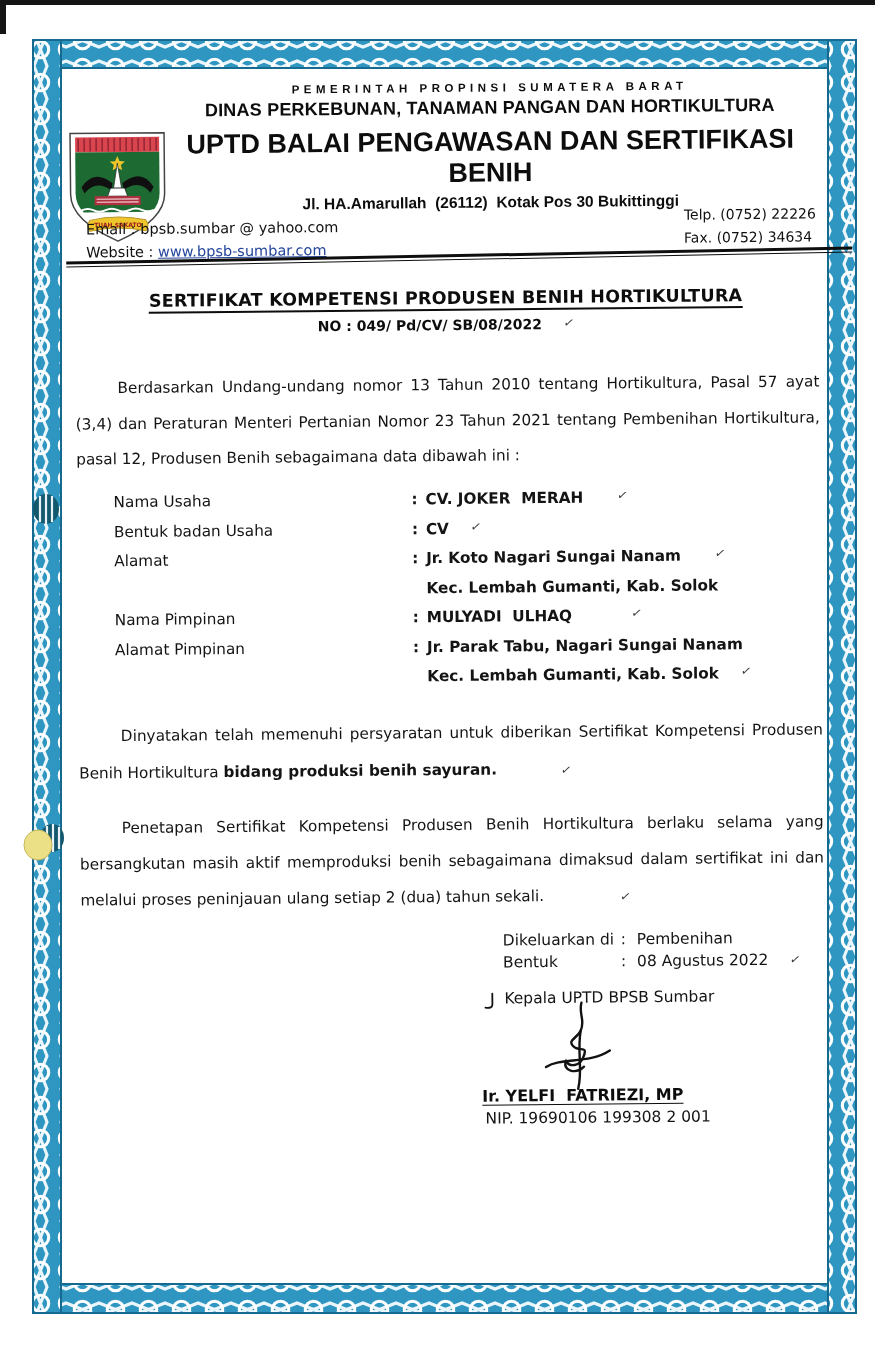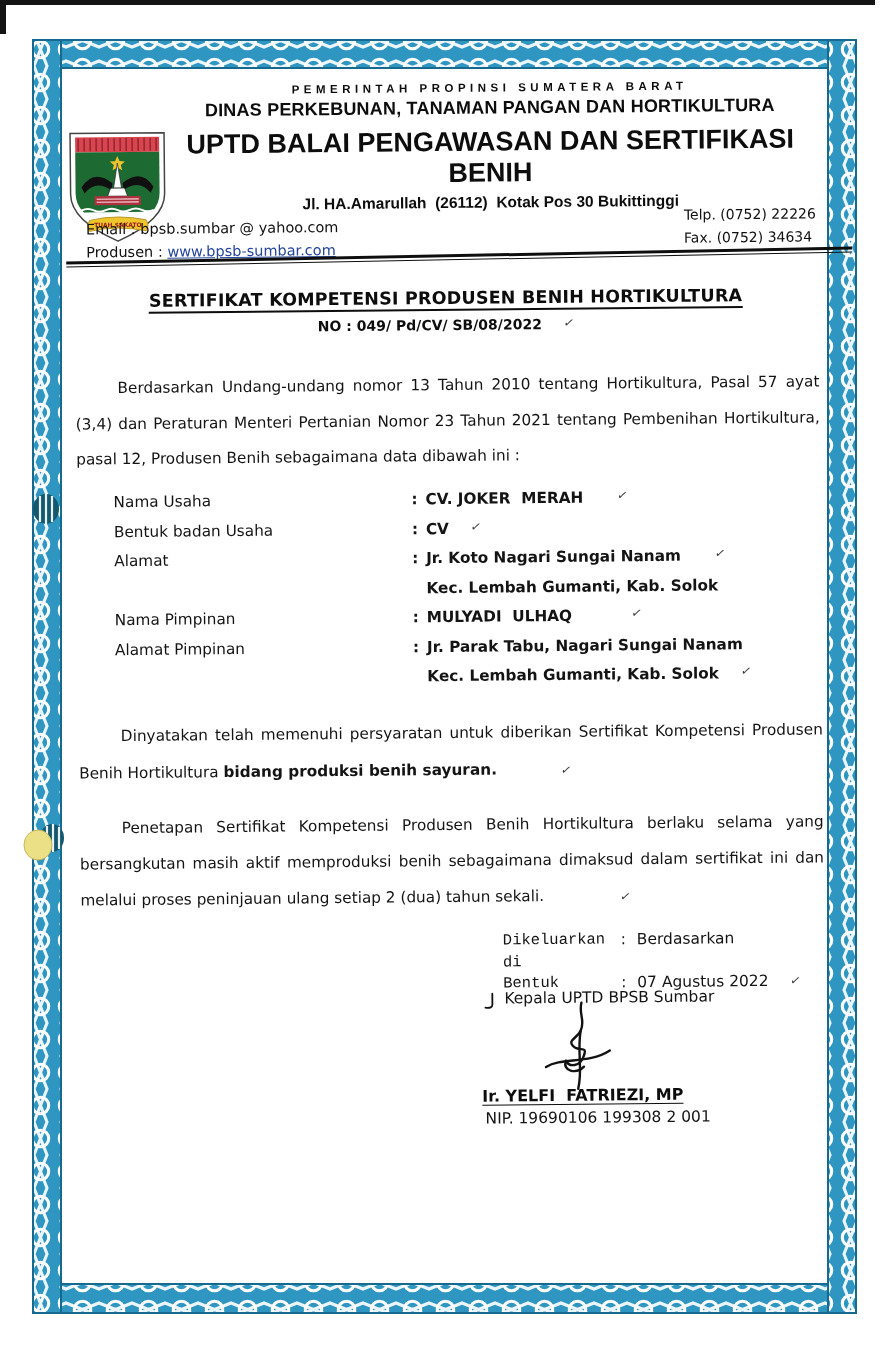--- a/index.html
+++ b/index.html
@@ -49,21 +49,21 @@
   .fcolon{width:14px;flex:none;font-weight:bold;}
   .fvalue{font-weight:bold;}
   .fcont{padding-left:312px;}
   .check{display:inline-block;font-size:12px;color:#3c3c3c;transform:rotate(6deg) skewX(-8deg);
          margin-left:34px;vertical-align:2px;}
   .check.raise{vertical-align:8px;margin-left:60px;}
   .check.small{margin-left:22px;}
   
   .closing{position:absolute;left:500px;top:931px;font-size:15.5px;color:#141414;}
   .crow{display:flex;line-height:21.5px;}
-  .clabel{width:118px;flex:none;font-family:Liberation Mono, monospace;}
+  .clabel{width:118px;flex:none;}
   .ccolon{width:16px;flex:none;}
   .signer-title{position:absolute;left:477px;top:990px;font-size:15.5px;color:#141414;
                 display:flex;align-items:flex-start;}
   .penmark{margin-right:9px;margin-top:2px;}
   .signature{position:absolute;left:528px;top:1002px;}
   .signer-name{position:absolute;left:478px;top:1087px;font-size:16px;font-weight:bold;color:#0d0d0d;
                text-decoration:underline;text-underline-offset:3px;}
   .signer-nip{position:absolute;left:481px;top:1110px;font-size:15.5px;color:#141414;}
 </style>
 </head>
@@ -128,21 +128,21 @@
 
   <div class="lh">
     <div class="lh-l1">PEMERINTAH PROPINSI SUMATERA BARAT</div>
     <div class="lh-l2">DINAS PERKEBUNAN, TANAMAN PANGAN DAN HORTIKULTURA</div>
     <div class="lh-l3">UPTD BALAI PENGAWASAN DAN SERTIFIKASI BENIH</div>
     <div class="lh-l4 prewrap">Jl. HA.Amarullah  (26112)  Kotak Pos 30 Bukittinggi</div>
   </div>
 
   <div class="contact-left">
     <div>Email : bpsb.sumbar @ yahoo.com</div>
-    <div><span>Produsen : </span><span class="weblink">www.bpsb-sumbar.com</span></div>
+    <div><span>Website : </span><span class="weblink">www.bpsb-sumbar.com</span></div>
   </div>
 
   <div class="contact-right">
     <div>Telp. (0752) 22226</div>
     <div>Fax. (0752) 34634</div>
   </div>
 
   <div class="divider"></div>
 
   <div class="title">
@@ -196,26 +196,26 @@
   </div>
 
   <div class="para p3">
     <span>Penetapan Sertifikat Kompetensi Produsen Benih Hortikultura berlaku selama yang bersangkutan masih aktif memproduksi benih sebagaimana dimaksud dalam sertifikat ini dan melalui proses peninjauan ulang setiap 2 (dua) tahun sekali.</span><span class="check">✓</span>
   </div>
 
   <div class="closing">
     <div class="crow">
       <span class="clabel">Dikeluarkan di</span>
         <span class="ccolon">:</span>
-        <span>Berdasarkan</span>
+        <span>Pembenihan</span>
     </div>
     <div class="crow">
       <span class="clabel">Bentuk</span>
         <span class="ccolon">:</span>
-        <span>07 Agustus 2022</span>
+        <span>08 Agustus 2022</span>
         <span class="check small">✓</span>
     </div>
   </div>
 
   <div class="signer-title">
     <svg class="penmark" width="15" height="20" viewBox="0 0 15 20">
       <path d="M12,2 v11 q0,4 -7,3" stroke="#111" stroke-width="1.8" fill="none" stroke-linecap="round"></path>
     </svg>
     <span>Kepala UPTD BPSB Sumbar</span>
   </div>

